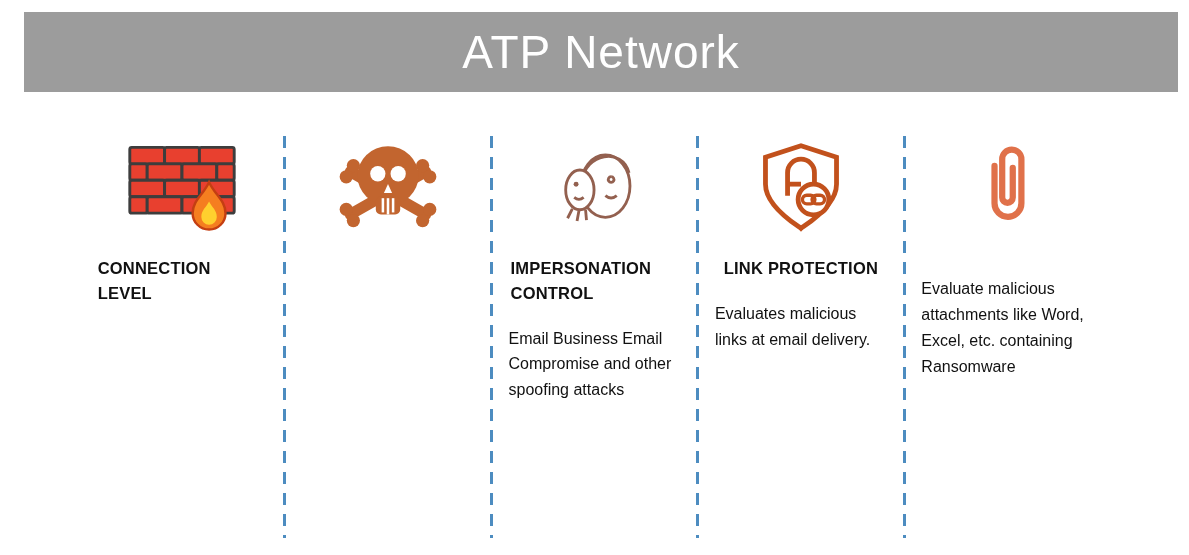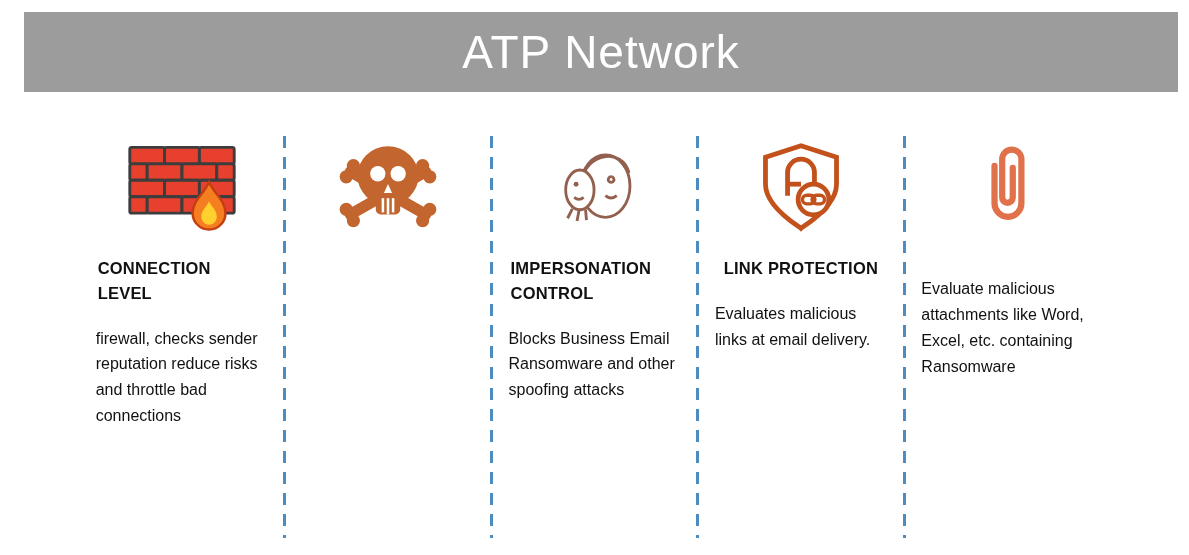--- a/index.html
+++ b/index.html
@@ -113,21 +113,20 @@
           <rect class="brick" x="78" y="40" width="36" height="17" rx="2"></rect>
           <rect class="brick" x="6" y="57" width="18" height="17" rx="2"></rect>
           <rect class="brick" x="24" y="57" width="36" height="17" rx="2"></rect>
           <rect class="brick" x="60" y="57" width="36" height="17" rx="2"></rect>
           <rect class="brick" x="96" y="57" width="18" height="17" rx="2"></rect>
           <path class="flame-outer" d="M88 42 C82 55 71 61 71 74 A17 17 0 0 0 105 74 C105 61 94 55 88 42 Z"></path>
           <path class="flame-inner" d="M88 62 C85 68 80 71 80 78 A8 8 0 0 0 96 78 C96 71 91 68 88 62 Z"></path>
         </svg>
       </div>
       <div class="col-title">CONNECTION LEVEL</div>
-      <div class="col-body">firewall, checks sender reputation reduce risks and throttle bad connections</div>
     </div>
 
     <div class="sep"></div>
 
     <div class="col">
       <div class="icon-box">
         <svg width="112" height="102" viewBox="0 0 110 100">
           <line class="bone" x1="18" y1="34" x2="92" y2="76"></line>
           <line class="bone" x1="92" y1="34" x2="18" y2="76"></line>
           <circle class="bone-knob" cx="14" cy="39" r="6.5"></circle>
@@ -159,21 +158,21 @@
           <path class="mask-line" d="M42 42 C44 14 84 6 91 34"></path>
           <path class="mask-line" d="M72 38 a3 3 0 1 0 0.1 0"></path>
           <path class="mask-line" d="M66 58 q6 5 12 0"></path>
           <ellipse class="mask-fill" cx="39" cy="52" rx="15" ry="21"></ellipse>
           <circle cx="35" cy="46" r="2.6" fill="var(--mask-brown, #93604f)"></circle>
           <path class="mask-line" d="M33 60 q5 4 10 0"></path>
           <path class="mask-line" d="M31 72 l-5 10 M38 74 l-2 11 M45 73 l1 11"></path>
         </svg>
       </div>
       <div class="col-title">IMPERSONATION CONTROL</div>
-      <div class="col-body">Blocks Business Email Ransomware and other spoofing attacks</div>
+      <div class="col-body">Email Business Email Compromise and other spoofing attacks</div>
     </div>
 
     <div class="sep"></div>
 
     <div class="col">
       <div class="icon-box">
         <svg width="96" height="96" viewBox="0 0 100 100">
           <path class="shield-line" d="M50 6 L87 18 V46 C87 70 52 90 50 92 C48 90 13 70 13 46 V18 Z"></path>
           <path class="shield-line" d="M36 58 V34 a14 14 0 0 1 28 0 V46"></path>
           <line class="shield-line" x1="36" y1="46" x2="50" y2="46"></line>

